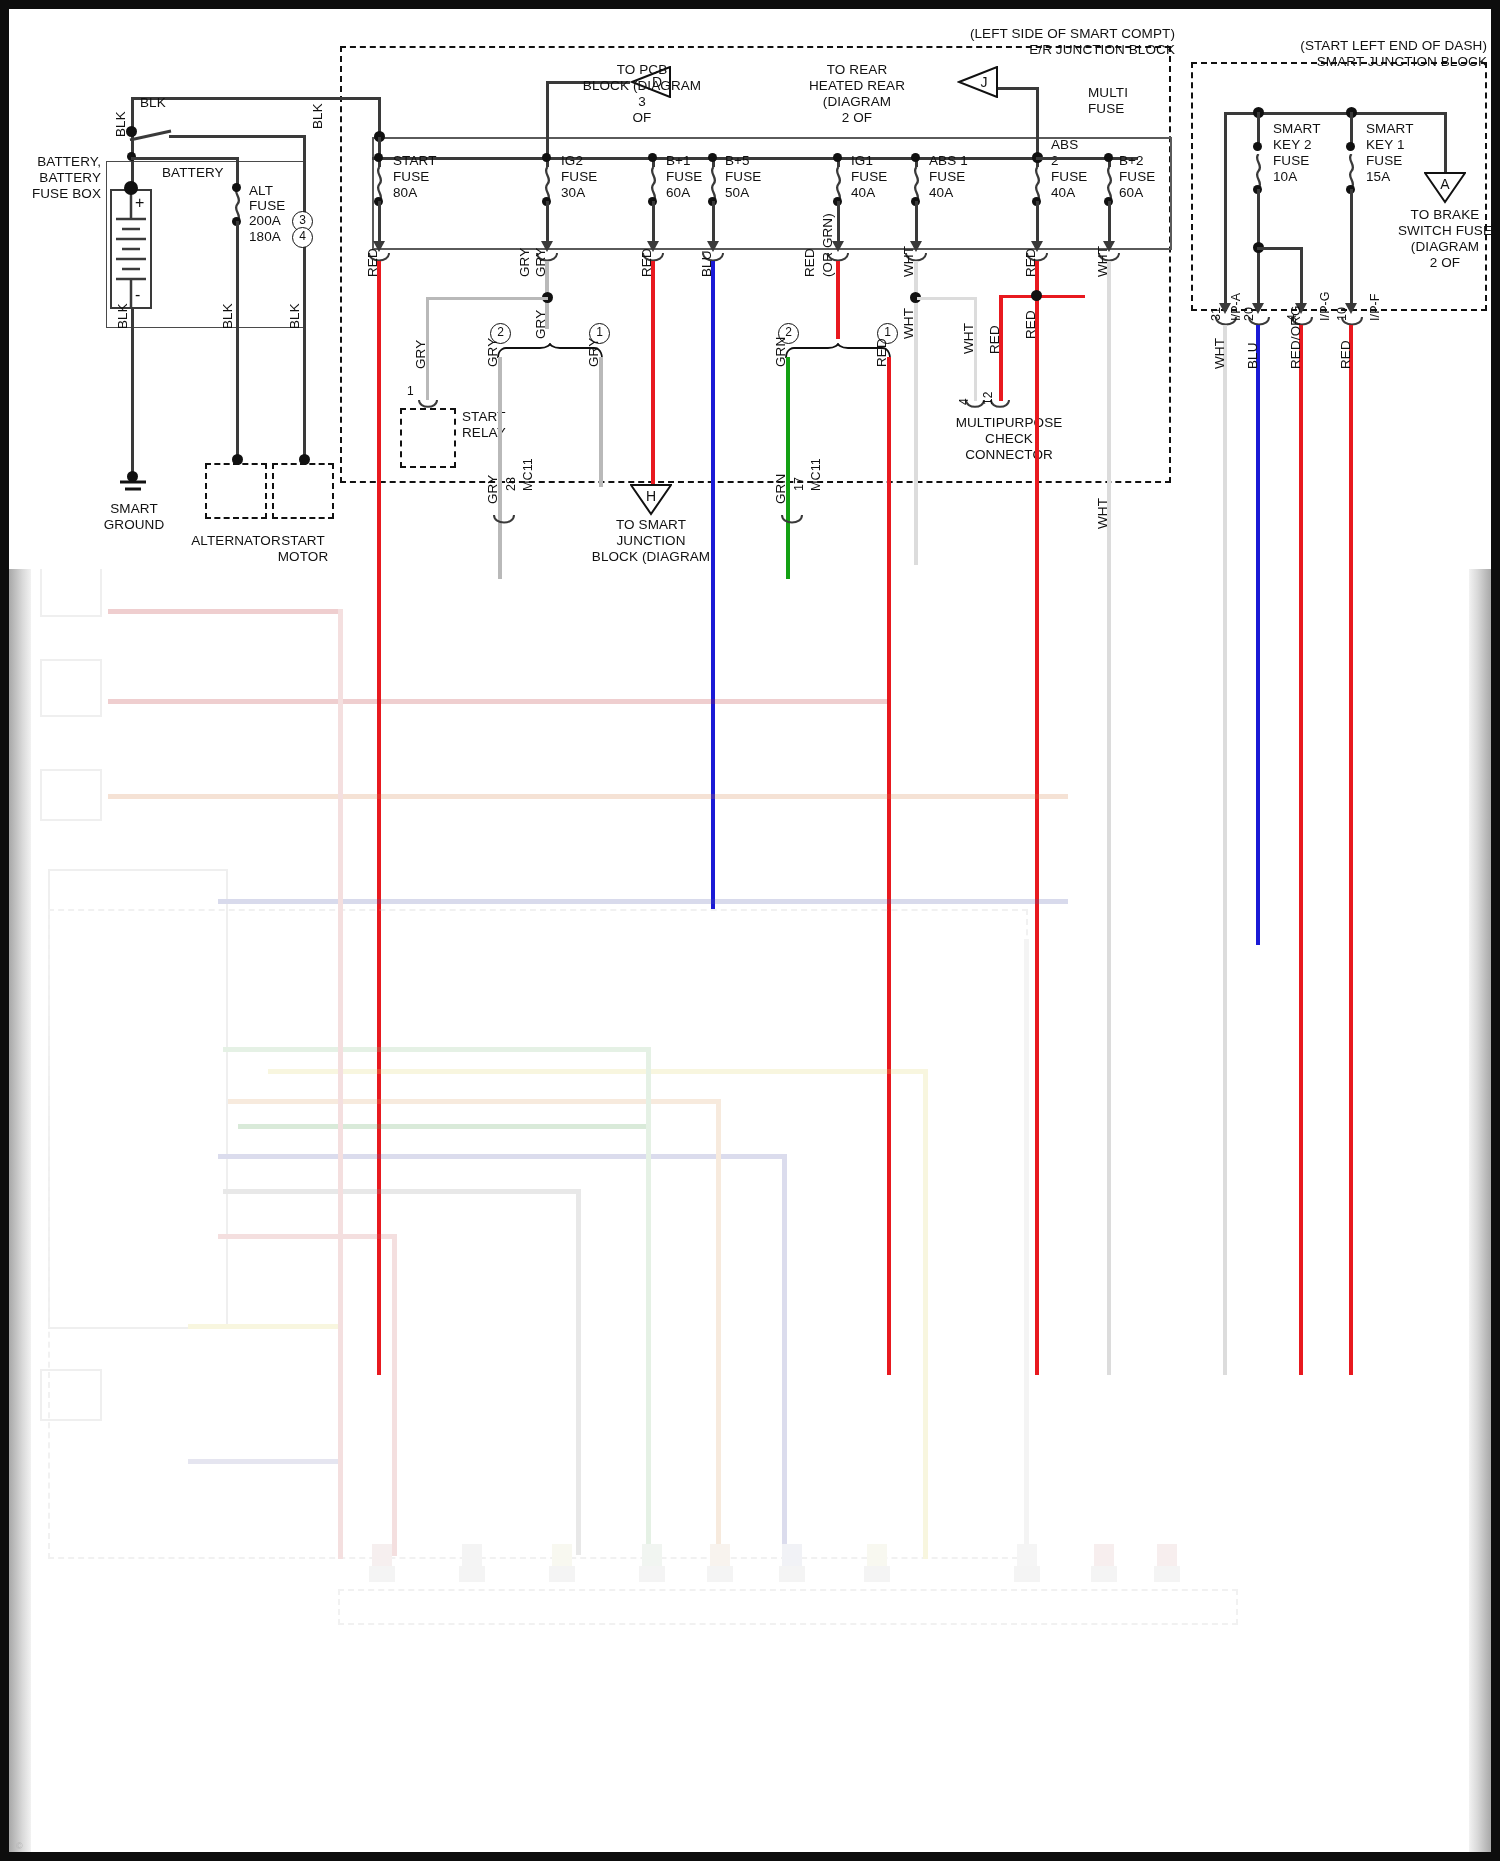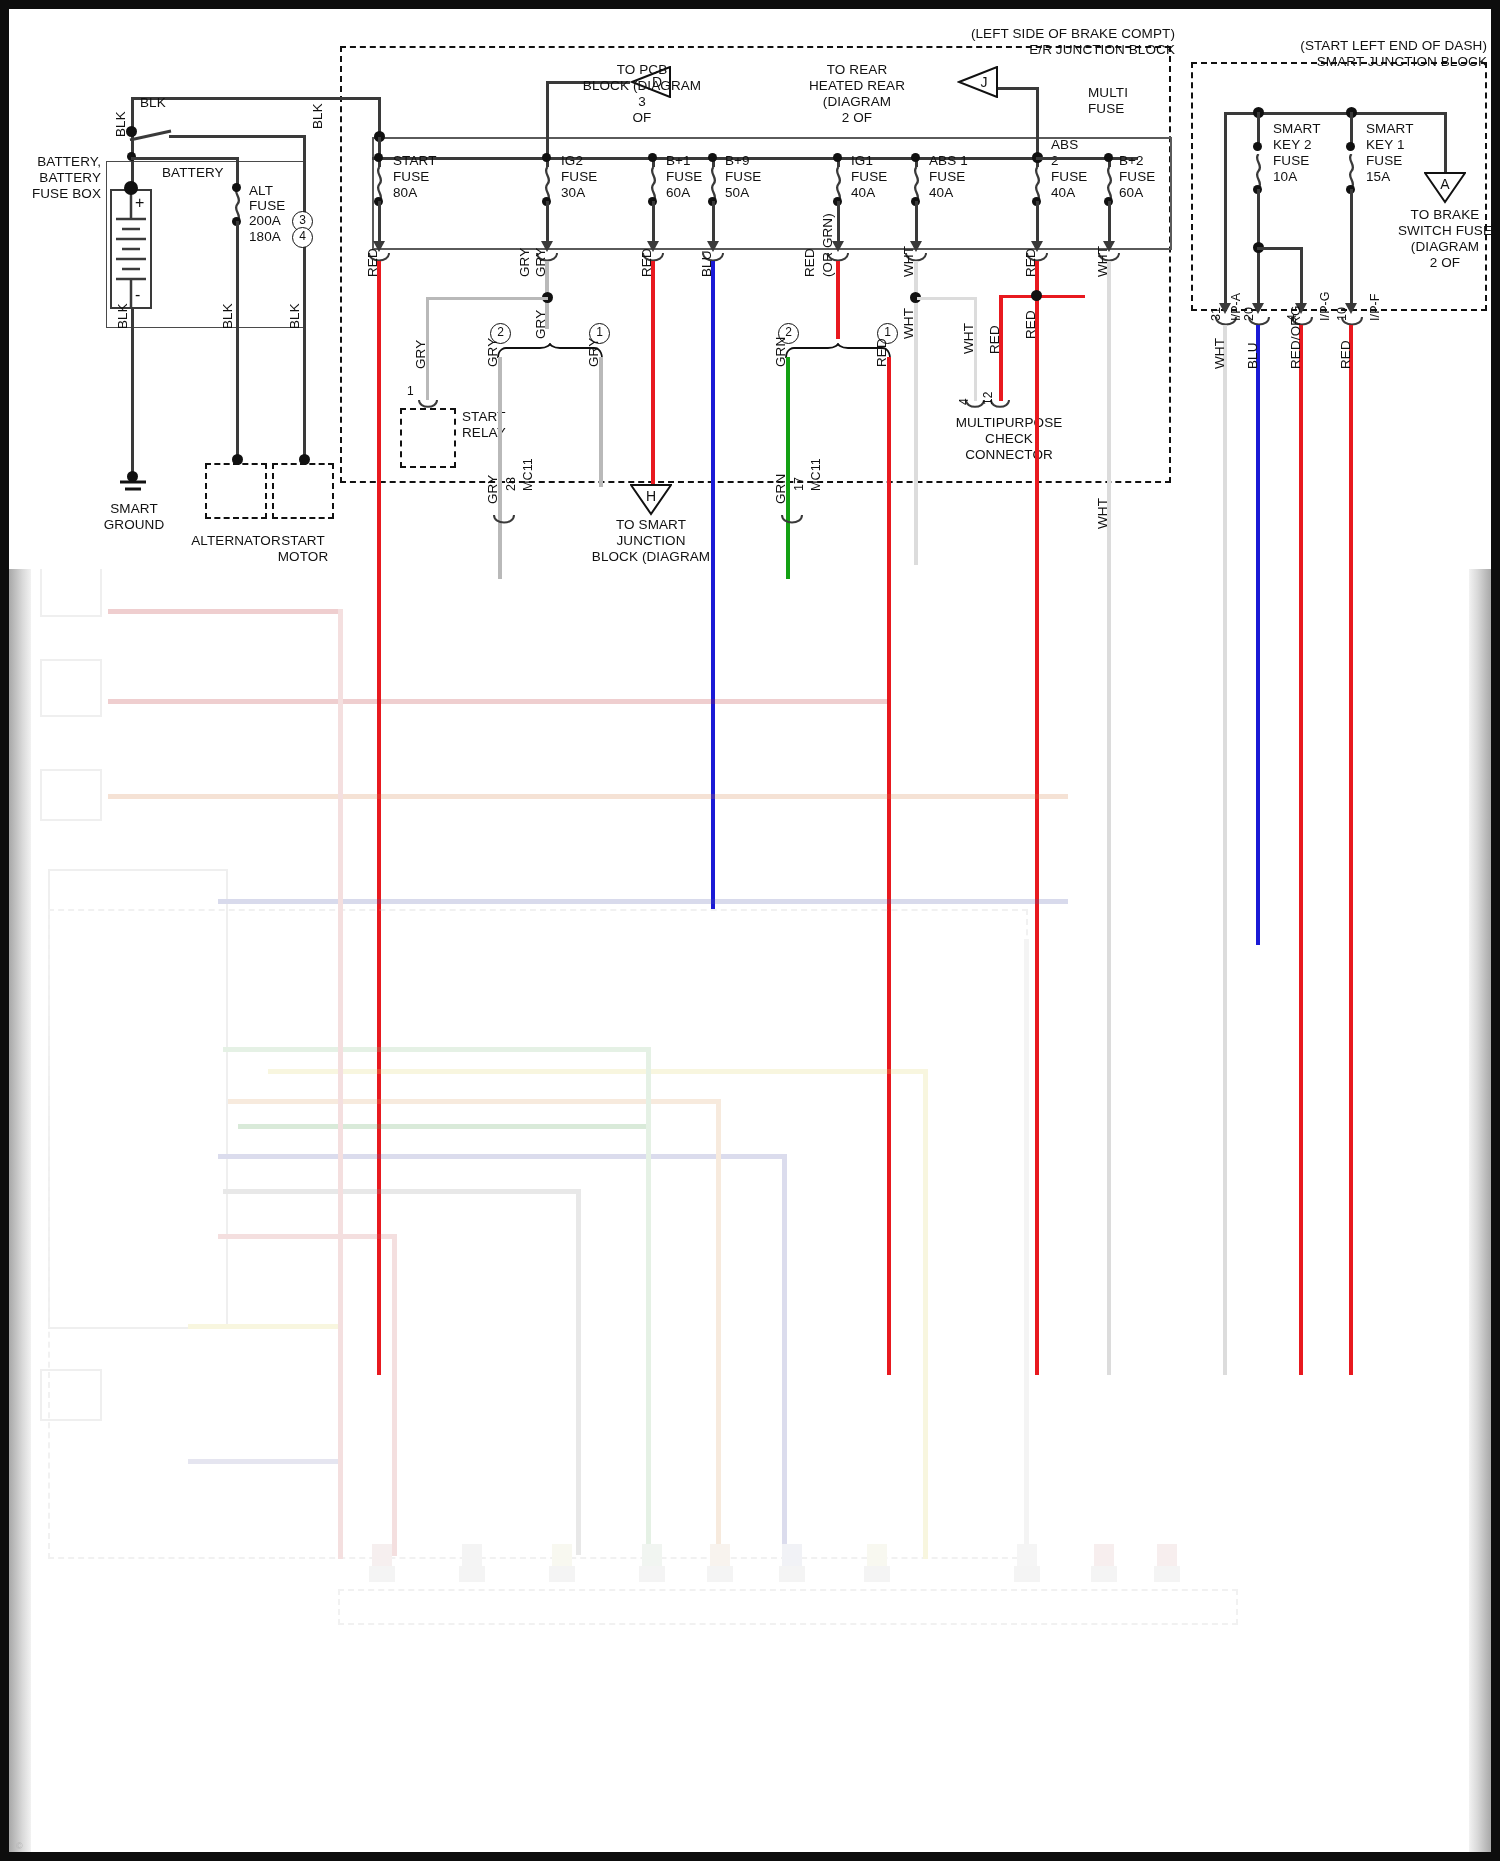--- a/index.html
+++ b/index.html
@@ -73,21 +73,21 @@
   .edgeR{position:absolute;right:0;top:560px;width:22px;height:1292px;background:linear-gradient(270deg,#a8a8a8 0%,#d8d8d8 60%,#f2f2f2 100%);}
   .copyright{position:absolute;left:16px;bottom:10px;font-size:9px;color:#b4b4b4;}
 </style>
 </head>
 <body>
 
 <div id="page">
   <div class="sheet">
 
     <div class="dashbox" style="left:331px;top:37px;width:831px;height:437px;border-left-style:dashed;border-top-style:dashed;border-right-style:dashed;border-bottom-style:dashed;"></div>
-    <div class="lbl r" style="left:760px;top:17px;width:406px;">(LEFT SIDE OF BRAKE COMPT)</div>
+    <div class="lbl r" style="left:760px;top:17px;width:406px;">(LEFT SIDE OF SMART COMPT)</div>
     <div class="lbl r" style="left:760px;top:33px;width:406px;">E/R JUNCTION BLOCK</div>
 
     <div class="dashbox" style="left:1182px;top:53px;width:296px;height:249px;"></div>
     <div class="lbl r" style="left:1080px;top:29px;width:398px;">(START LEFT END OF DASH)</div>
     <div class="lbl r" style="left:1080px;top:45px;width:398px;">SMART JUNCTION BLOCK</div>
 
     <div class="thinbox" style="left:97px;top:152px;width:200px;height:167px;"></div>
     <div class="lbl r" style="left:-76px;top:145px;width:168px;">BATTERY,</div>
     <div class="lbl r" style="left:-76px;top:161px;width:168px;">BATTERY</div>
     <div class="lbl r" style="left:-76px;top:177px;width:168px;">FUSE BOX</div>
@@ -221,21 +221,21 @@
     <div class="wire vw w-blk" style="left:703px;top:148px;height:10px;"></div>
     <div class="dot sm" style="left:699px;top:144px;"></div>
     <div class="fuse" style="left:698px;top:158px;">
         <svg width="14" height="34" viewBox="0 0 14 34">
           <path d="M6.5 0 C 1 6, 12 11, 6.5 17 C 1 23, 12 28, 6.5 34" stroke="#3a3a3a" stroke-width="2.3" fill="none"></path>
         </svg>
       </div>
     <div class="dot sm" style="left:699px;top:188px;"></div>
     <div class="wire vw w-blk" style="left:703px;top:192px;height:44px;"></div>
     <div class="arw" style="left:698px;top:232px;"></div>
-    <div class="lbl" style="left:716px;top:144px;">B+9</div>
+    <div class="lbl" style="left:716px;top:144px;">B+5</div>
     <div class="lbl" style="left:716px;top:160px;">FUSE</div>
     <div class="lbl" style="left:716px;top:176px;">50A</div>
 
     <div class="wire vw w-blk" style="left:828px;top:148px;height:10px;"></div>
     <div class="dot sm" style="left:824px;top:144px;"></div>
     <div class="fuse" style="left:823px;top:158px;">
         <svg width="14" height="34" viewBox="0 0 14 34">
           <path d="M6.5 0 C 1 6, 12 11, 6.5 17 C 1 23, 12 28, 6.5 34" stroke="#3a3a3a" stroke-width="2.3" fill="none"></path>
         </svg>
       </div>

